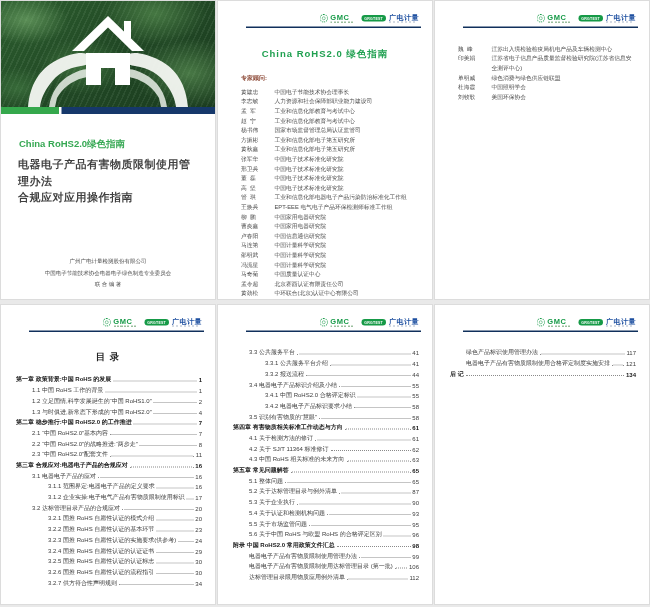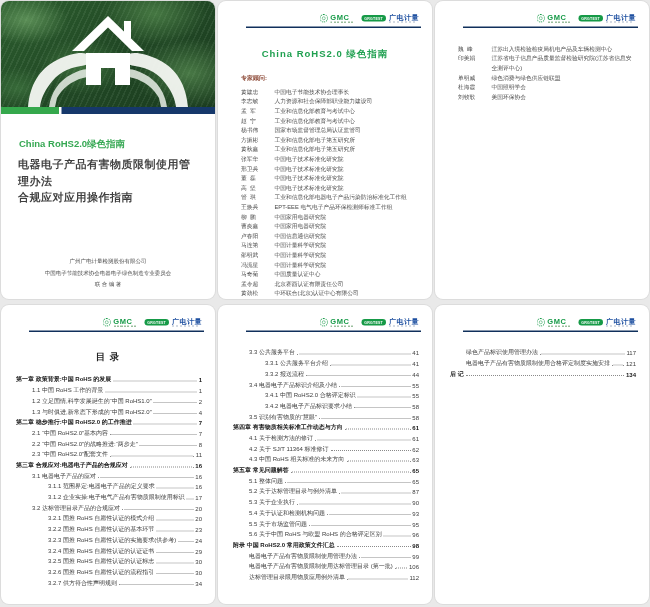--- a/index.html
+++ b/index.html
@@ -1,20 +1,20 @@
 <!DOCTYPE html>
 <html><head>
 <meta charset="utf-8">
 <style>
   * { margin:0; padding:0; box-sizing:border-box; }
   html,body { width:650px; height:607px; }
   body { background:#e9e9e9; overflow:hidden; font-family:"Liberation Sans",sans-serif; }
   .sheet { display:grid; grid-template-columns:repeat(3,214px); grid-template-rows:298px 299px;
            column-gap:3px; row-gap:6px; padding:1px; }
-  .page { position:relative; background:#ffffff; overflow:hidden; box-shadow:0 0 0 1px #dcdcdc;border-radius:8px; }
+  .page { position:relative; background:#ffffff; overflow:hidden; box-shadow:0 0 0 1px #dcdcdc; }
   .inner { position:absolute; top:0; left:0; width:428px; height:600px;
            transform:scale(0.5); transform-origin:0 0; }
 
   
   .hdr-logos { display:flex; justify-content:flex-end; align-items:center; gap:16px;
                padding:24px 26px 0 0; }
   .gmc { display:flex; align-items:center; gap:5px; }
   .gmc-mark { width:17px; height:17px; border:2px dotted #169a47; border-radius:50%;
               position:relative; flex:0 0 auto; }
   .gmc-mark::after { content:""; position:absolute; inset:3px; border:1.5px solid #169a47; border-radius:50%; }

